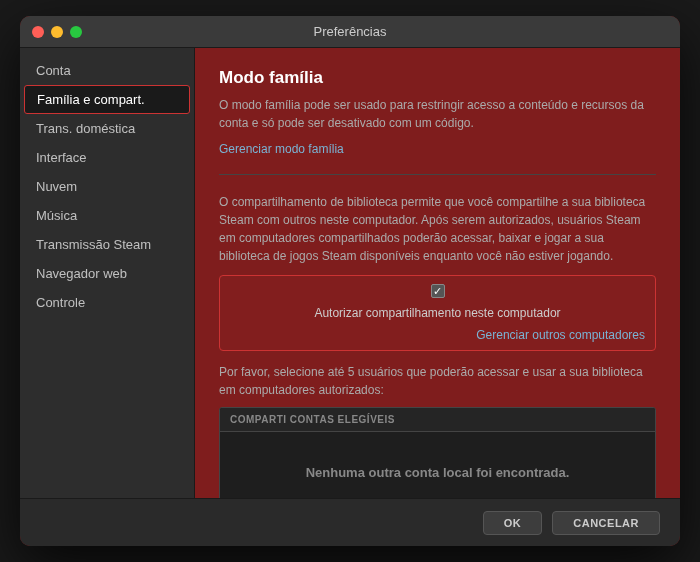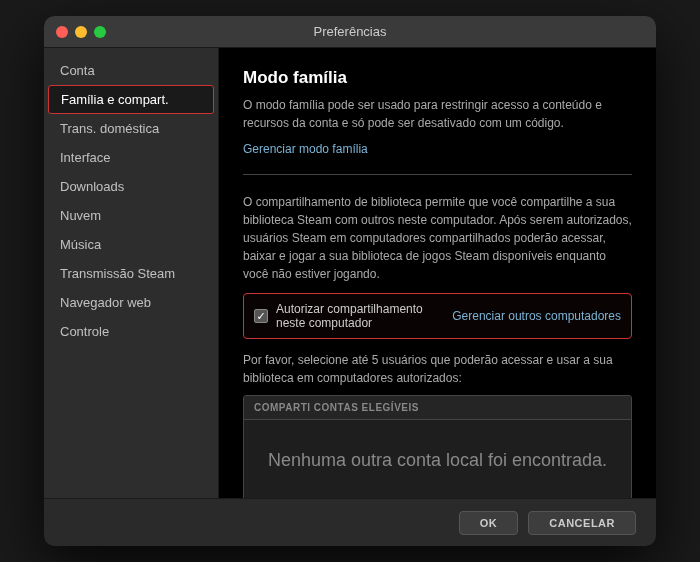--- a/index.html
+++ b/index.html
@@ -8,23 +8,23 @@
       width: 700px;
       height: 562px;
       background: #1a1a1a;
       display: flex;
       align-items: center;
       justify-content: center;
       font-family: -apple-system, BlinkMacSystemFont, 'Helvetica Neue', Arial, sans-serif;
     }
 
     .window {
-      width: 612px;
+      width: 660px;
       height: 530px;
-      background: #000000;
+      background: #7f1d1d;
       border-radius: 10px;
       overflow: hidden;
       display: flex;
       flex-direction: column;
       box-shadow: 0 20px 60px rgba(0,0,0,0.8);
     }
 
     .titlebar {
       background: #3a3a3a;
       height: 32px;
@@ -128,20 +128,21 @@
 
     .checkbox-row {
       display: flex;
       align-items: center;
       gap: 8px;
       border: 1.5px solid #cc3333;
       border-radius: 4px;
       padding: 8px 10px;
       margin-bottom: 12px;
       background: rgba(200,50,50,0.05);
+      flex-direction: column;
     }
 
     .checkbox {
       width: 14px;
       height: 14px;
       background: #555;
       border: 1px solid #888;
       border-radius: 2px;
       flex-shrink: 0;
       display: flex;
@@ -191,22 +192,22 @@
     .table-body {
       padding: 20px 10px;
       min-height: 80px;
       display: flex;
       align-items: center;
       justify-content: center;
     }
 
     .empty-msg {
       color: #888888;
-      font-size: 18px;
-      font-weight: 400;
+      font-size: 13px;
+      font-weight: 700;
     }
 
     .info-text {
       font-size: 12px;
       color: #aaaaaa;
       line-height: 1.5;
       margin-bottom: 8px;
     }
 
     .footer {
@@ -255,21 +256,20 @@
     <span class="titlebar-title">Preferências</span>
   </div>
 
   <div class="content">
 
     <div class="sidebar">
       <div class="sidebar-item">Conta</div>
       <div class="sidebar-item active">Família e compart.</div>
       <div class="sidebar-item">Trans. doméstica</div>
       <div class="sidebar-item">Interface</div>
-      <div class="sidebar-item">Downloads</div>
       <div class="sidebar-item">Nuvem</div>
       <div class="sidebar-item">Música</div>
       <div class="sidebar-item">Transmissão Steam</div>
       <div class="sidebar-item">Navegador web</div>
       <div class="sidebar-item">Controle</div>
     </div>
 
     <div class="main-content">
 
       

